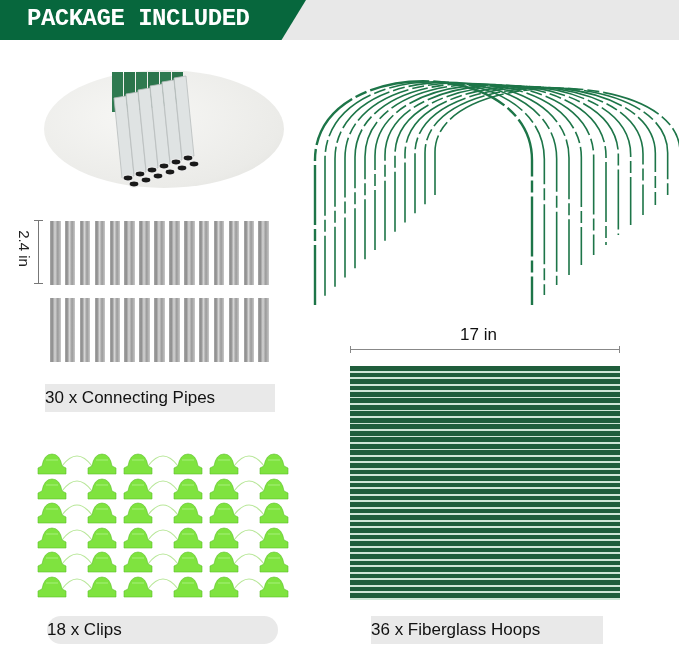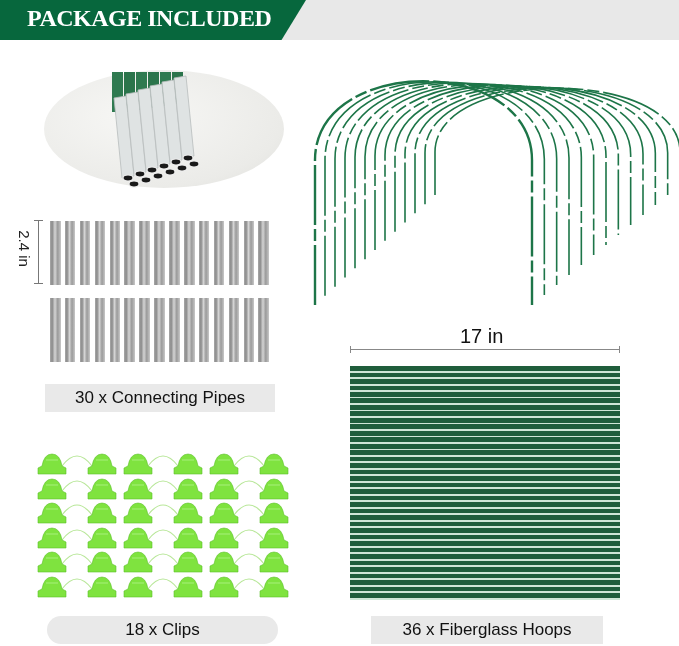--- a/index.html
+++ b/index.html
@@ -1,37 +1,37 @@
 <!DOCTYPE html>
 <html><head>
 <meta charset="utf-8">
 <style>
   html, body { margin:0; padding:0; background:#ffffff; }
   body { width:679px; height:646px; position:relative; overflow:hidden; font-family:"Liberation Sans", sans-serif; }
   .banner-gray { position:absolute; left:0; top:0; width:679px; height:40px; background:#e8e8e8; }
   .banner-green { position:absolute; left:0; top:0; width:306px; height:40px; background:#07673d;
     clip-path: polygon(0 0, 100% 0, 92% 100%, 0 100%); }
-  .banner-title { position:absolute; left:27px; top:5px; font-size:24px; font-weight:bold; color:#ffffff; letter-spacing:-0.5px; font-family:Liberation Serif, serif; }
+  .banner-title { position:absolute; left:27px; top:5px; font-size:24px; font-weight:bold; color:#ffffff; letter-spacing:-0.5px; font-family:Liberation Mono, monospace; }
   .photo { position:absolute; left:44px; top:70px; width:240px; height:118px; border-radius:50%; background:radial-gradient(ellipse at 40% 40%, #f7f7f5 0%, #ebebe8 70%, #dededa 100%); overflow:hidden; }
   .photo-pipes { position:absolute; left:104px; top:72px; width:110px; height:120px; }
   .dim-v { position:absolute; left:38px; top:220px; width:1px; height:64px; background:#777; }
   .dim-v::before, .dim-v::after { content:""; position:absolute; left:-4px; width:9px; height:1px; background:#777; }
   .dim-v::before { top:0; } .dim-v::after { bottom:0; }
   .dim-v-label { position:absolute; left:4px; top:240px; font-size:15px; color:#222; transform:rotate(90deg); transform-origin:center; width:40px; text-align:center; }
   .pipe-row { position:absolute; left:50px; display:flex; gap:4.4px; }
   .pipe { width:10.5px; height:64px; background:linear-gradient(90deg,#a9a9a9 0%,#8a8a8a 20%,#d4d4d4 45%,#9a9a9a 70%,#c8c8c8 100%); }
-  .caption { position:absolute; background:#e9e9e9; color:#111; font-size:17px; text-align:center; line-height:28px; height:28px; }
+  .caption { position:absolute; background:#e9e9e9; color:#111; font-size:17px; text-align:left; line-height:28px; height:28px; }
   .clips { position:absolute; left:36px; top:452px; }
   .clip-grid { display:grid; grid-template-columns:repeat(3, 86px); grid-template-rows:repeat(6, 24.5px); }
   .clip { position:relative; width:82px; height:24px; }
   .clip svg { position:absolute; left:0; top:0; }
   .dim-h { position:absolute; left:350px; top:349px; width:270px; height:1px; background:#888; }
   .dim-h::before, .dim-h::after { content:""; position:absolute; top:-3px; width:1px; height:7px; background:#888; }
   .dim-h::before { left:0; } .dim-h::after { right:0; }
-  .dim-h-label { position:absolute; left:460px; top:325px; font-size:20px; color:#111; }
+  .dim-h-label { position:absolute; left:460px; top:325px; font-size:17px; color:#111; }
   .hoops { position:absolute; left:350px; top:366px; width:270px; height:234px;
     background: repeating-linear-gradient(180deg, #1f5d3b 0px, #1f5d3b 4.5px, #cfe6d6 4.5px, #cfe6d6 6.5px); }
   .tunnel { position:absolute; left:300px; top:55px; }
 </style>
 </head>
 <body>
 
 <div class="banner-gray"></div>
 <div class="banner-green"></div>
 <div class="banner-title">PACKAGE INCLUDED</div>

